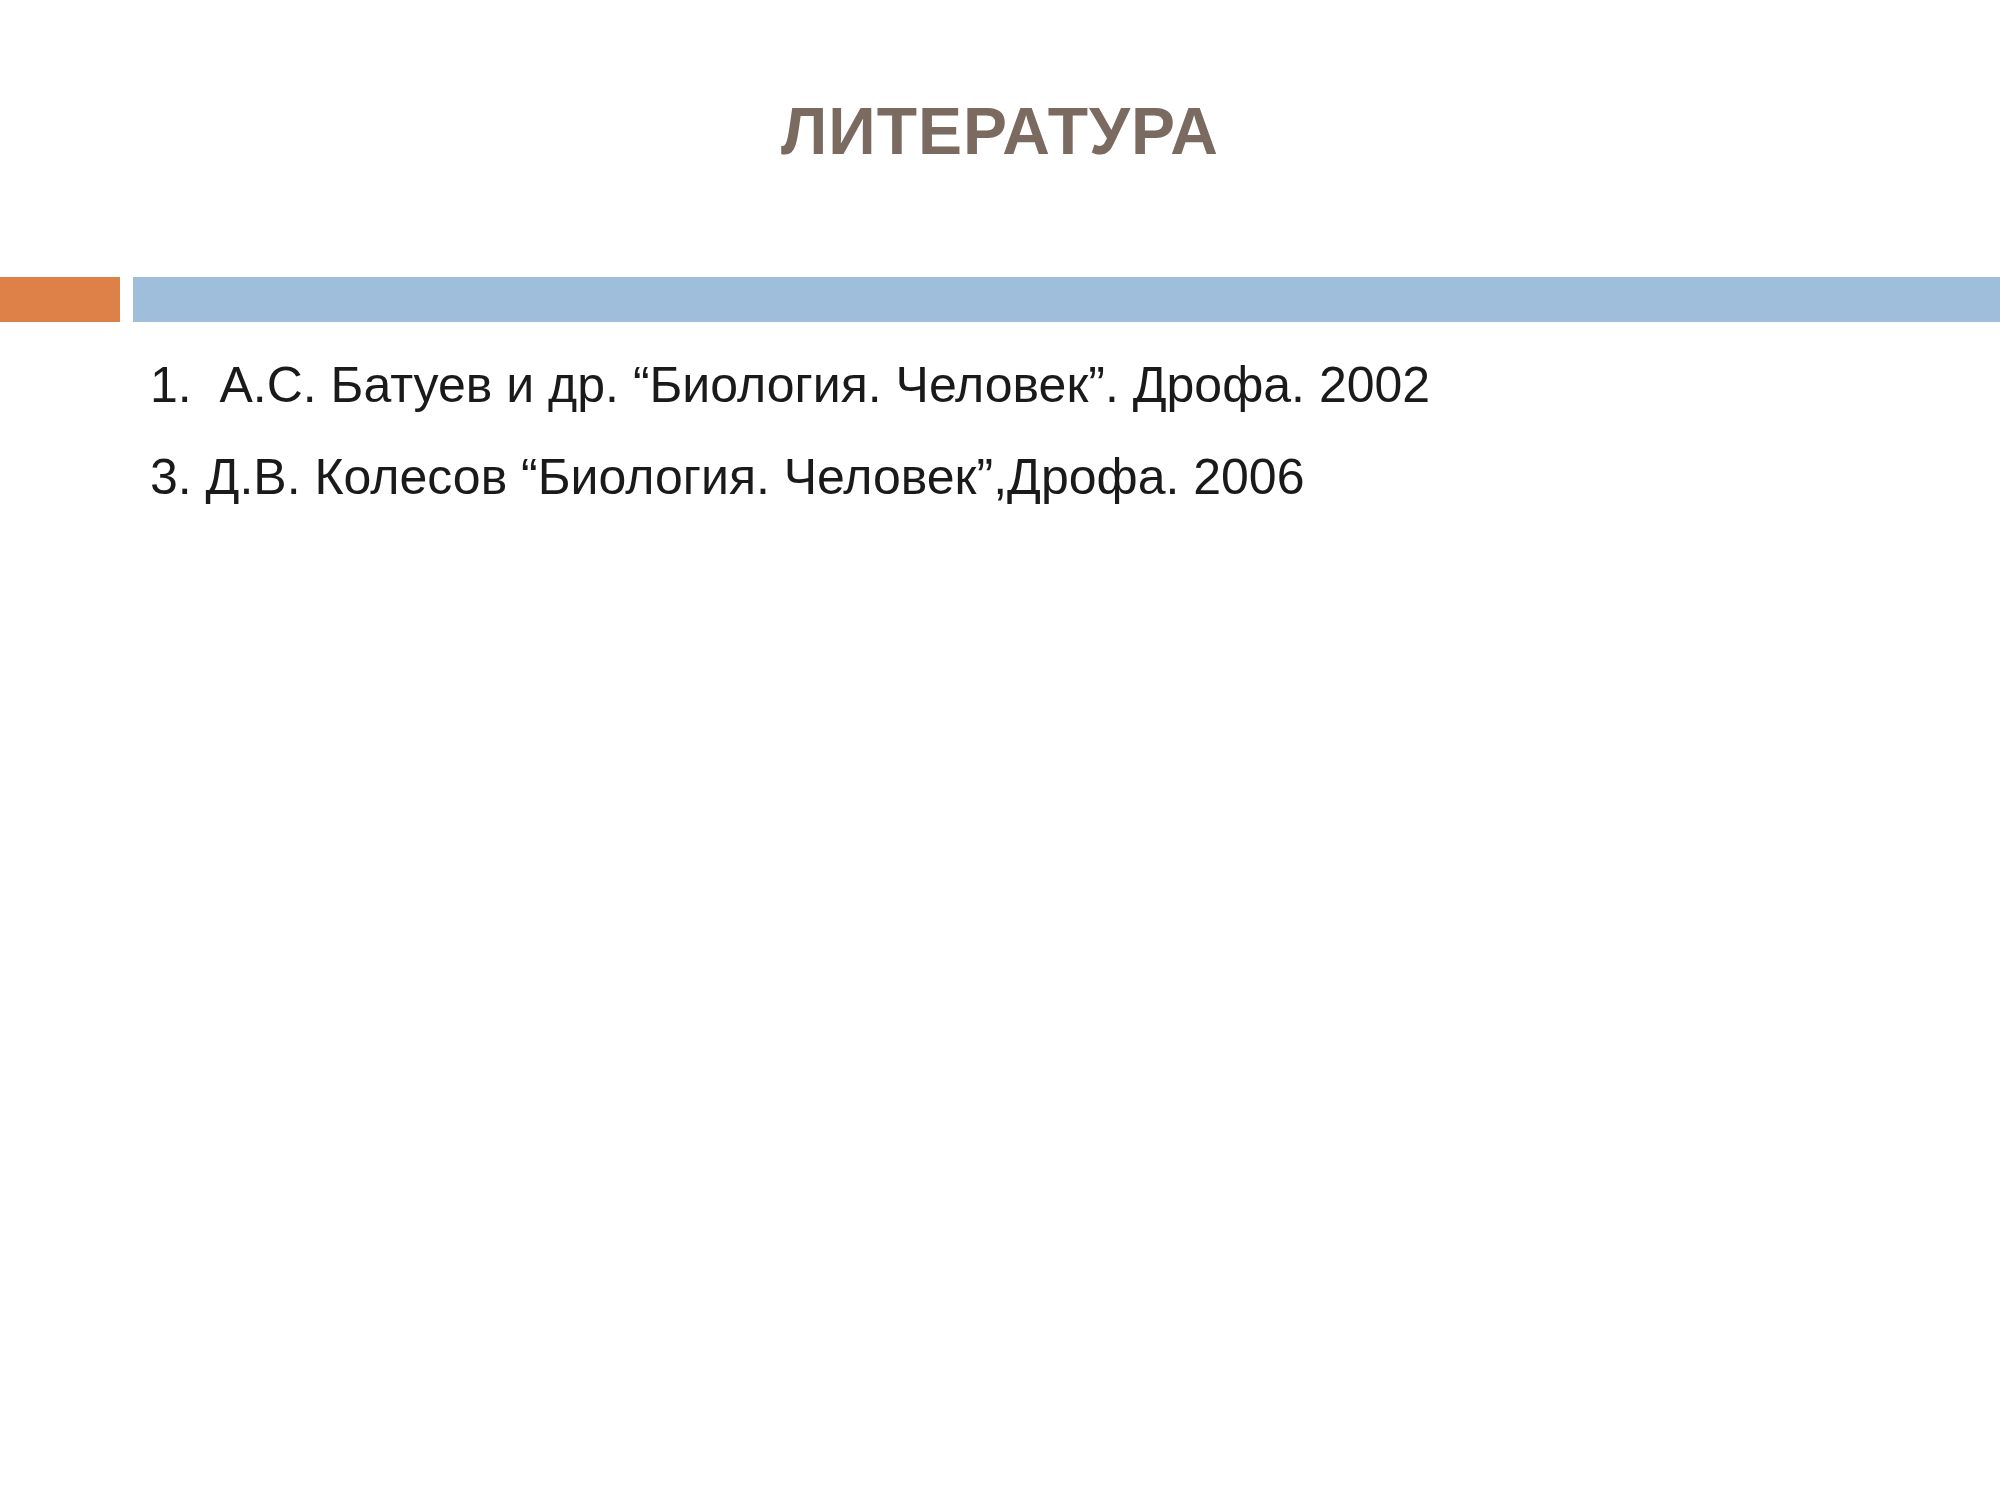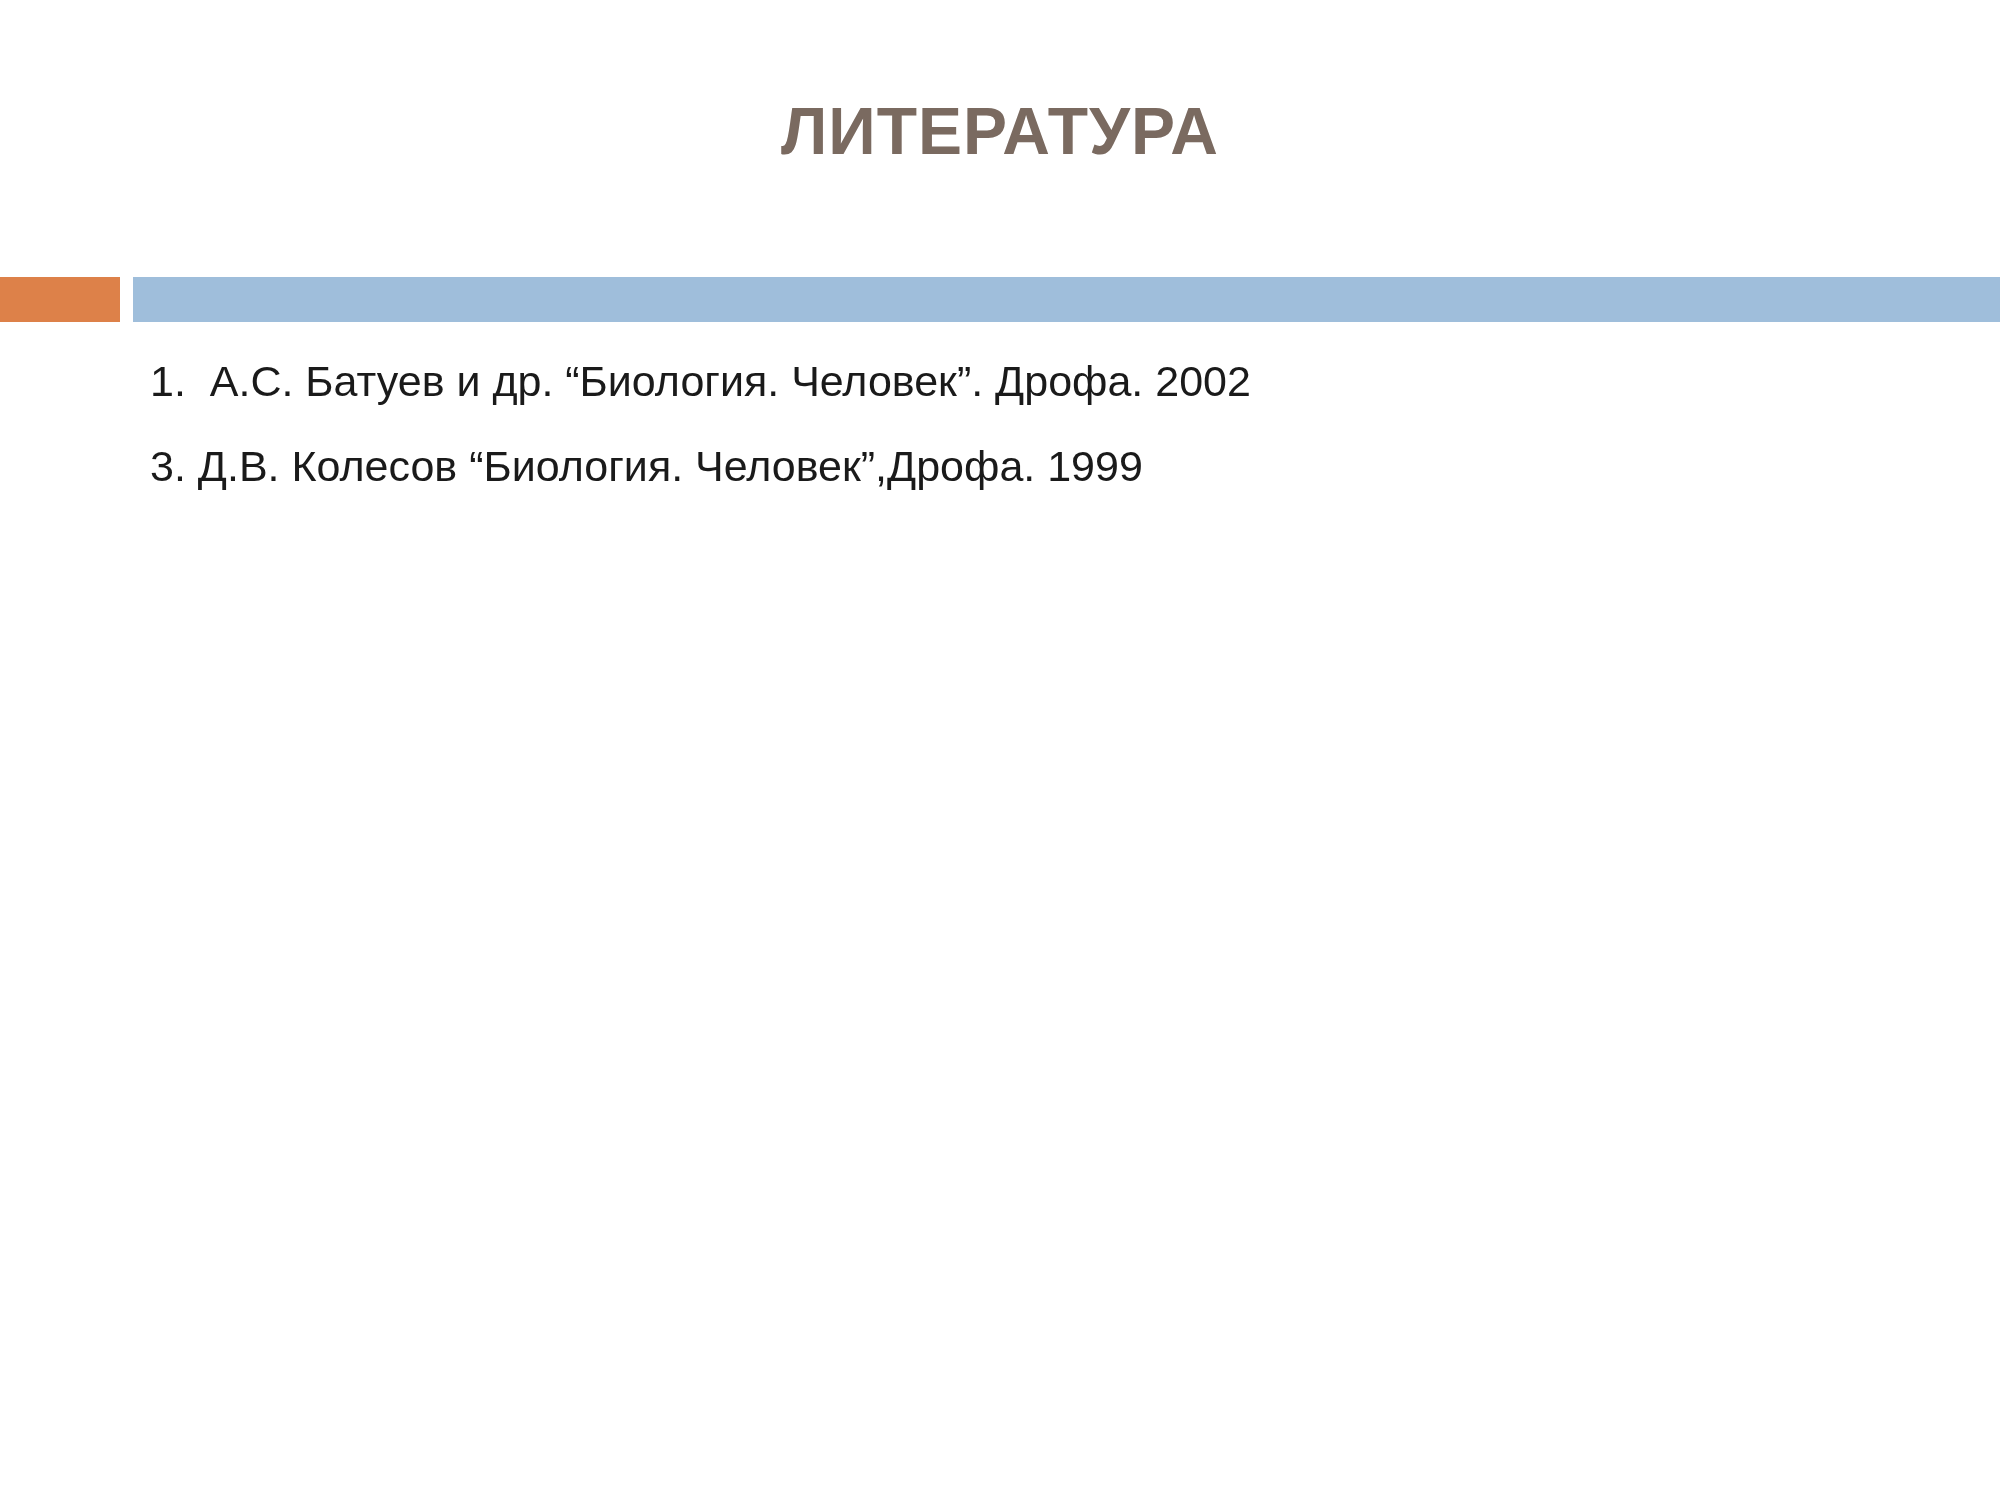--- a/index.html
+++ b/index.html
@@ -50,37 +50,37 @@
     height: 45px;
     background: #9fbedb;
   }
   .body-list {
     position: absolute;
     top: 360px;
     left: 150px;
     width: 1750px;
   }
   .body-item {
-    font-size: 43px;
+    font-size: 50px;
     color: #1a1a1a;
     line-height: 1.0;
     margin-bottom: 42px;
     white-space: pre;
   }
 </style>
 </head>
 <body>
 
 <div class="slide">
 
   <div class="slide-title">ЛИТЕРАТУРА</div>
 
   <div class="rule-wrap">
     <div class="rule-accent"></div>
     <div class="rule-main"></div>
   </div>
 
   <div class="body-list">
     <div class="body-item">1.  А.С. Батуев и др. “Биология. Человек”. Дрофа. 2002</div>
-    <div class="body-item">3. Д.В. Колесов “Биология. Человек”,Дрофа. 1999</div>
+    <div class="body-item">3. Д.В. Колесов “Биология. Человек”,Дрофа. 2006</div>
   </div>
 
 </div>
 
 </body></html>

